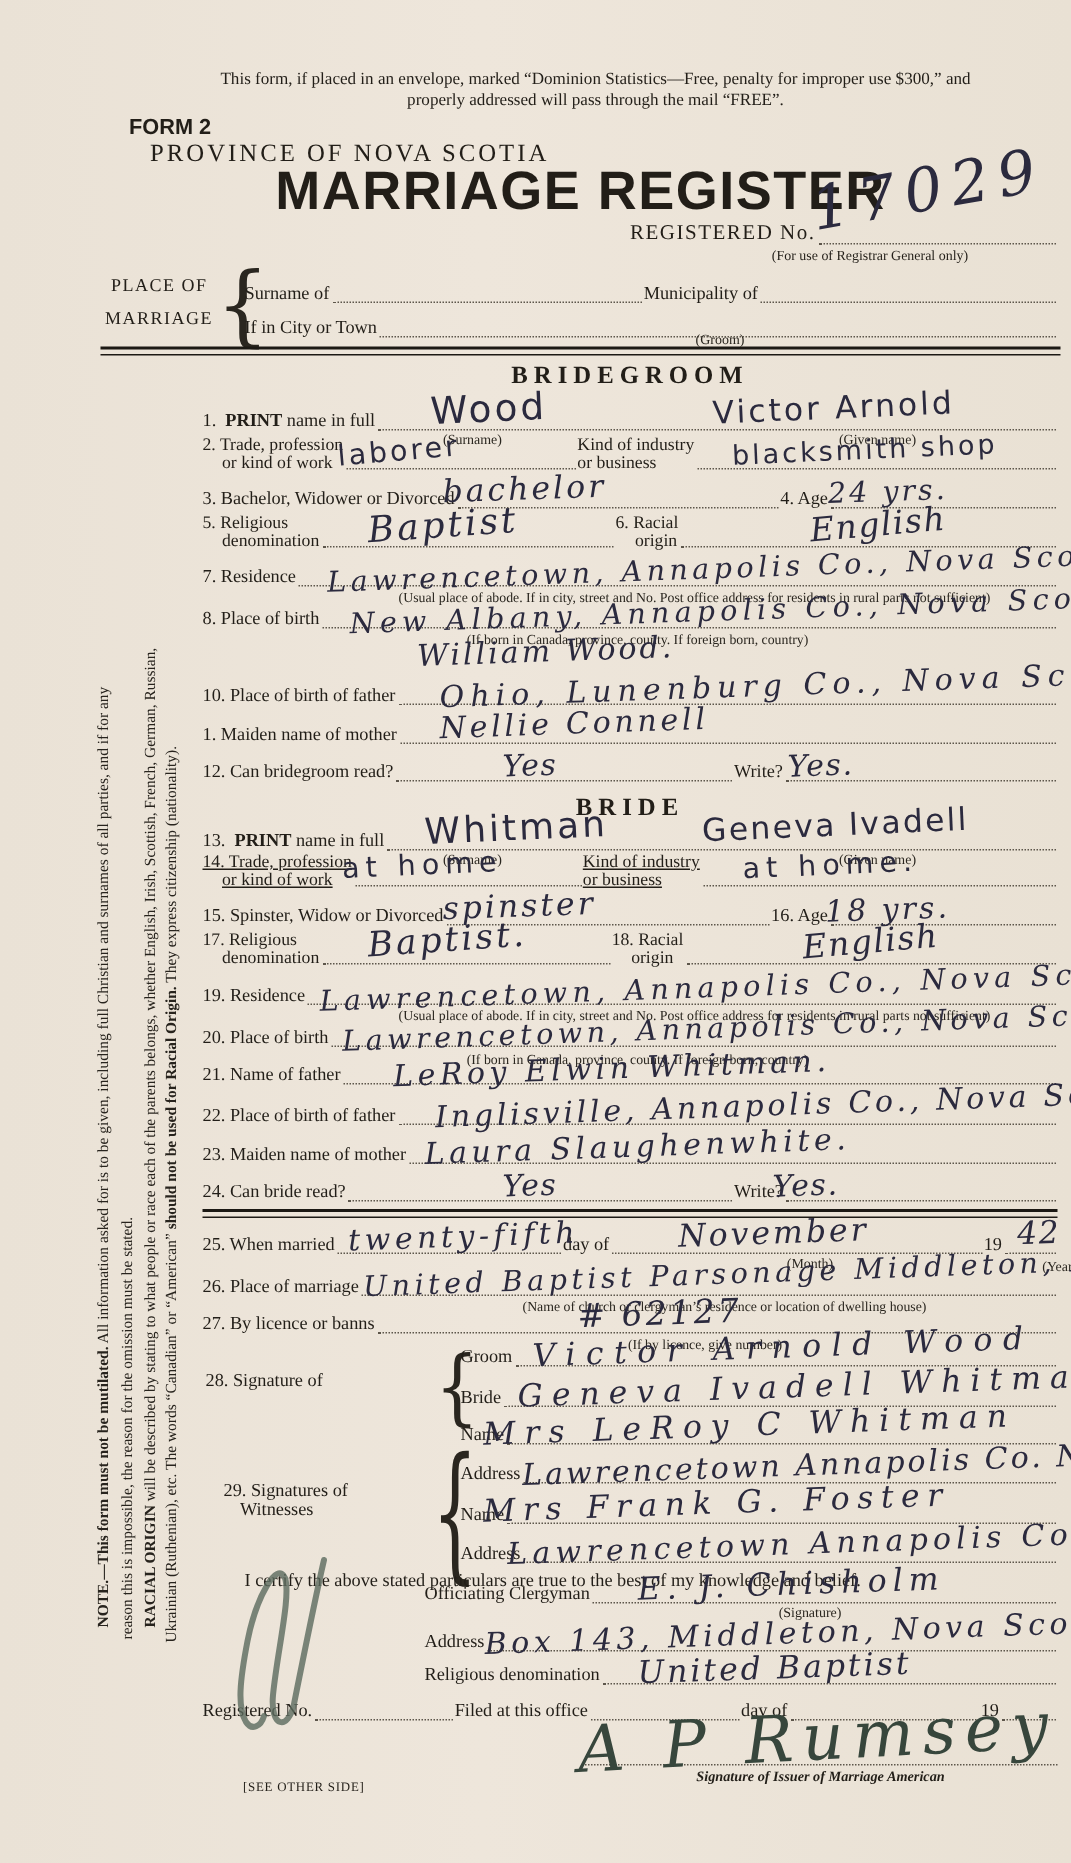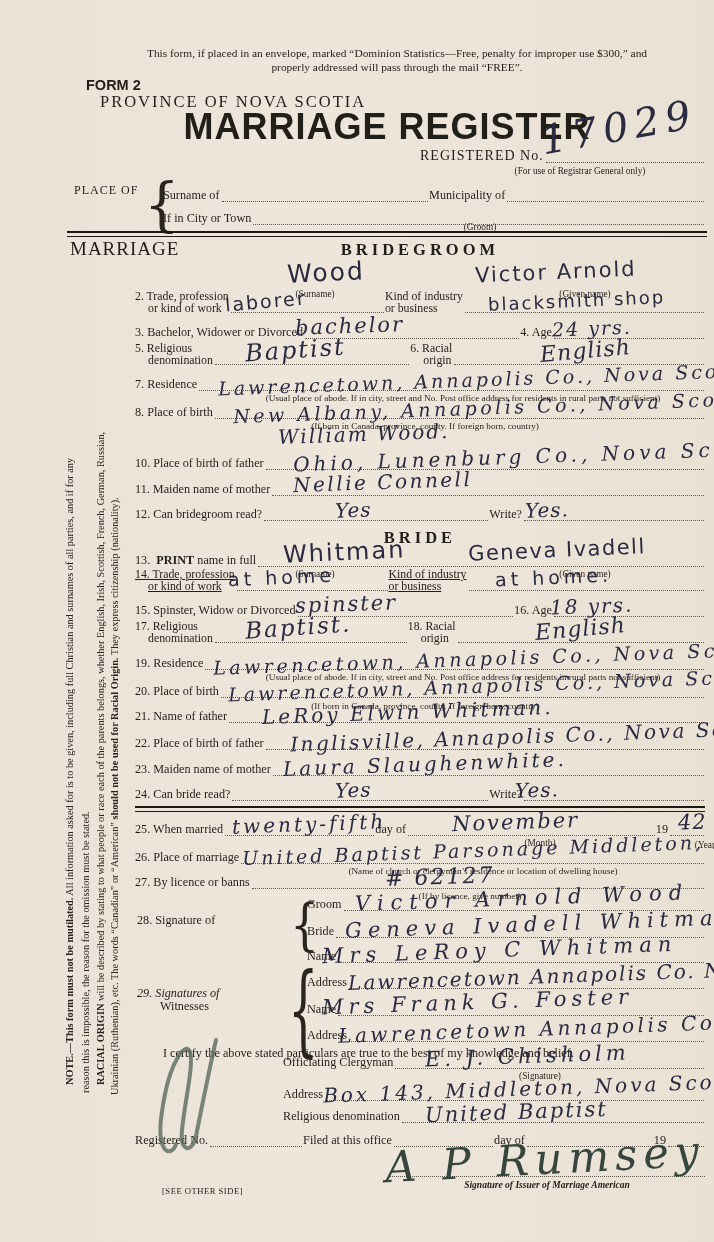--- a/index.html
+++ b/index.html
@@ -51,39 +51,43 @@
   <div class="abs b" style="left:100px;right:40px;top:106px;text-align:center;font-family:'Liberation Sans',sans-serif;font-size:36px;letter-spacing:1px;">MARRIAGE REGISTER</div>
 
   <div class="row" style="left:420px;top:147px;font-size:14px;">
     <span class="lbl" style="letter-spacing:1px;">REGISTERED No.</span>
       <span class="dots"></span>
   </div>
   <div class="abs" style="left:455px;right:9px;top:166px;text-align:center;font-size:9.3px;">(For use of Registrar General only)</div>
   <span class="hwc" style="left:540px;top:104px;font-size:40px;letter-spacing:6px;transform:rotate(-10deg);">17029</span>
 
   <div class="abs" style="left:74px;top:183px;font-size:12px;letter-spacing:1px;">PLACE OF</div>
-  <div class="abs" style="left:70px;top:205px;font-size:19px;letter-spacing:1px;margin-top:33px;">MARRIAGE</div>
+  <div class="abs" style="left:70px;top:205px;font-size:12px;letter-spacing:1px;">MARRIAGE</div>
   <div class="brace" style="left:144px;top:170px;font-size:56px;transform:scaleY(1.05);">{</div>
 
   <div class="row" style="left:163px;top:186px;">
     <span class="lbl">Surname of</span>
       <span class="dots"></span>
     <span class="lbl">Municipality of</span>
       <span class="dots" style="flex-grow:0.95;"></span>
   </div>
   <div class="row" style="left:163px;top:209px;">
     <span class="lbl">If in City or Town</span>
       <span class="dots"></span>
   </div>
   <div class="cap" style="left:480px;top:222px;">(Groom)</div>
 
   <div class="rule" style="left:67px;right:7px;top:231px;"></div>
 
   <div class="sect" style="top:240px;">BRIDEGROOM</div>
 
+  <div class="row" style="top:271px;">
+    <span class="lbl"><span>1.</span>&nbsp;&nbsp;<span class="b">PRINT</span>&nbsp;<span>name in full</span></span>
+      <span class="dots"></span>
+  </div>
   <div class="cap" style="left:315px;top:289px;">(Surname)</div>
   <div class="cap" style="left:585px;top:289px;">(Given name)</div>
 
   <div class="row rowtall" style="top:287px;">
     <span class="lbl2">
         <div>2.  Trade, profession</div>
         <div class="ind">or kind of work</div>
       </span>
     <span class="dots"></span>
     <span class="lbl2">
@@ -123,21 +127,21 @@
     <span class="lbl">8.  Place of birth</span>
       <span class="dots"></span>
   </div>
   <div class="cap capb" style="left:425px;top:421px;">(If born in Canada, province, county.   If foreign born, country)</div>
 
   <div class="row" style="top:454px;">
     <span class="lbl">10.  Place of birth of father</span>
       <span class="dots"></span>
   </div>
   <div class="row" style="top:480px;">
-    <span class="lbl">11.  Maiden name of mother</span>
+    <span class="lbl">1.  Maiden name of mother</span>
       <span class="dots"></span>
   </div>
   <div class="row" style="top:505px;">
     <span class="lbl">12.  Can bridegroom read?</span>
       <span class="dots"></span>
     <span class="lbl">Write?</span>
       <span class="dots dfix" style="width:180px;"></span>
   </div>
 
   <div class="sect" style="top:528px;">BRIDE</div>
@@ -242,21 +246,21 @@
   <div class="brace" style="left:290px;top:892px;font-size:46px;transform:scaleY(1.2);">{</div>
   <div class="row" style="left:307px;top:895px;">
     <span class="lbl">Groom</span>
       <span class="dots"></span>
   </div>
   <div class="row" style="left:307px;top:922px;">
     <span class="lbl">Bride</span>
       <span class="dots"></span>
   </div>
 
-  <div class="abs" style="left:137px;top:986px;font-size:12.2px;font-style:italic;">29.  Signatures of</div>
+  <div class="abs" style="left:149px;top:986px;font-size:12.2px;">29.  Signatures of</div>
   <div class="abs" style="left:160px;top:999px;font-size:12.2px;">Witnesses</div>
   <div class="brace" style="left:288px;top:952px;font-size:48px;transform:scaleY(2.05);">{</div>
   <div class="row" style="left:307px;top:947px;">
     <span class="lbl">Name</span>
       <span class="dots"></span>
   </div>
   <div class="row" style="left:307px;top:973px;">
     <span class="lbl">Address</span>
       <span class="dots"></span>
   </div>

